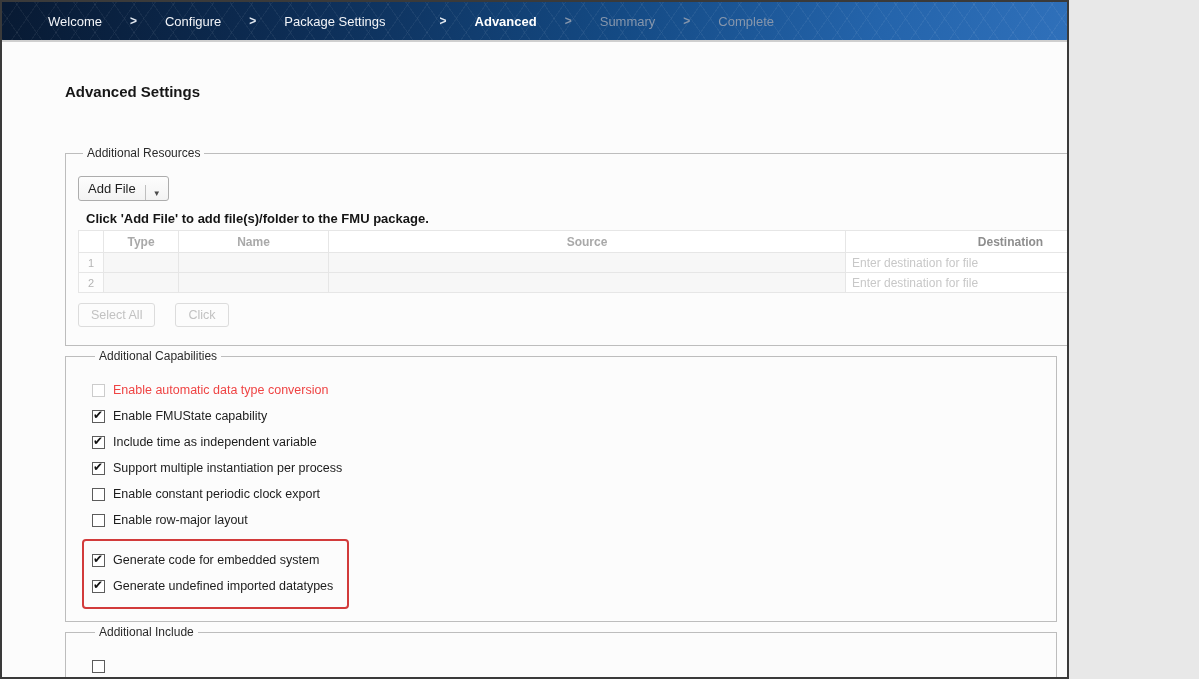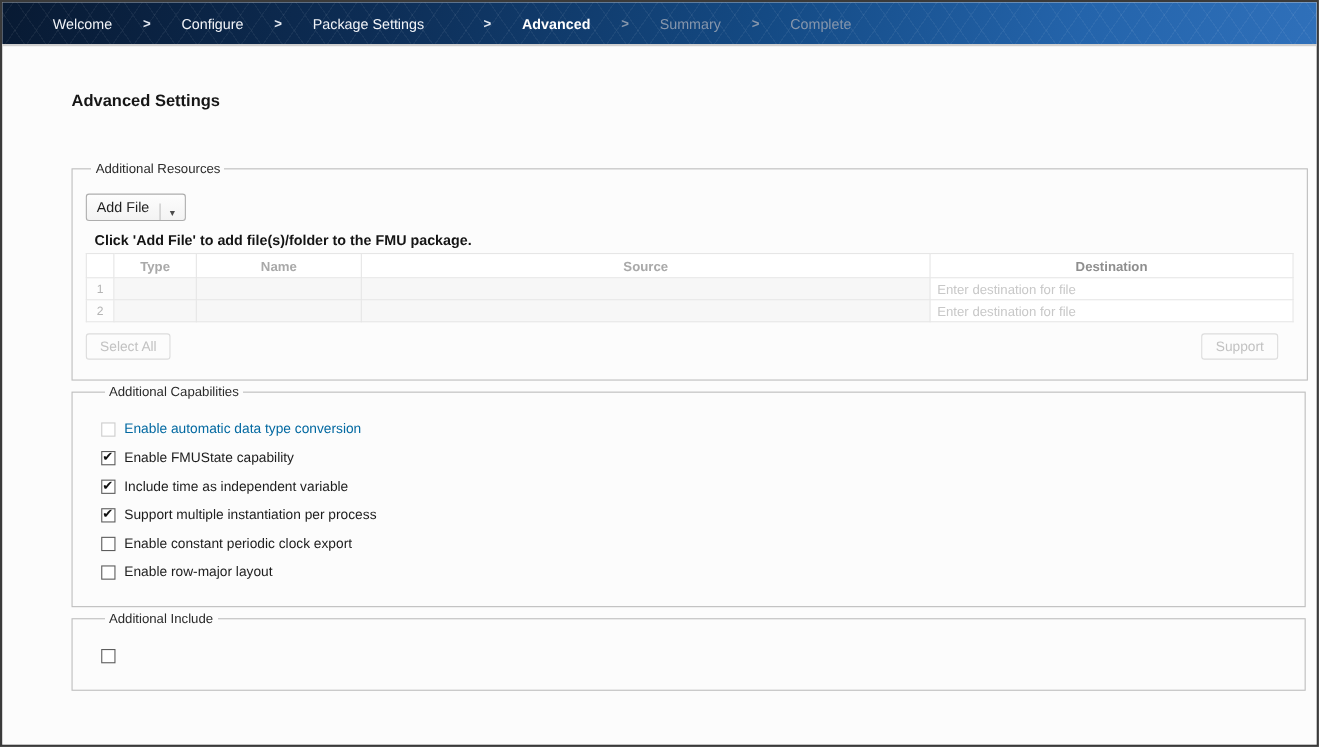--- a/index.html
+++ b/index.html
@@ -1,18 +1,18 @@
 <!DOCTYPE html>
 <html><head>
 <meta charset="utf-8">
 <style>
   * { margin:0; padding:0; box-sizing:border-box; }
   html,body { background:#e8e8e8; }
   .screen {
-    width:1199px; height:679px;
+    width:1069px; height:679px;
     border:2px solid #3a3a3a;
     background:#fcfcfc;
     font-family:"Liberation Sans", sans-serif;
     position:relative; overflow:hidden;
   }
   
   .header {
     height:40px;
     background:linear-gradient(100deg,#081a33 0%,#0d2d55 28%,#144a84 58%,#2464ab 82%,#2f70ba 100%);
     border-bottom:2px solid #cfcfcf;
@@ -65,39 +65,39 @@
   }
   table.res th {
     height:22px; background:#ffffff; color:#a9a9a9;
     font-weight:bold; border:1px solid #e6e6e6; text-align:center;
   }
   table.res th.dest-h { color:#8e8e8e; }
   table.res td { height:20px; border:1px solid #e6e6e6; background:#f7f7f7; }
   table.res td.rownum { background:#fdfdfd; color:#b4b4b4; text-align:center; font-size:11px; }
   table.res td.dest { background:#ffffff; padding-left:6px; }
   .placeholder { color:#c8c8c8; font-size:12px; }
-  .table-actions { display:flex; justify-content:space-between; gap:2px; margin:10px 14px 6px 0; }
+  .table-actions { display:flex; justify-content:flex-start; gap:20px; margin:10px 14px 6px 0; }
   .btn-disabled {
     border:1px solid #dcdcdc; border-radius:3px; background:#fcfcfc;
     color:#c2c2c2; font-size:12.5px; padding:4px 12px;
     font-family:"Liberation Sans", sans-serif;
   }
   
   .cap-row { display:flex; align-items:center; gap:8px; height:14px; margin:12px 0 12px 2px; }
   .cb {
     width:13px; height:13px; flex:0 0 13px;
     border:1px solid #5c5c5c; background:#fff; position:relative;
   }
   .cb.checked::after {
     content:"\2714"; position:absolute; left:0px; top:-3px;
     font-size:12px; color:#111;
   }
   .cb.disabled { border-color:#cccccc; }
   .cap-label { font-size:12.5px; color:#1c1c1c; white-space:nowrap; }
-  .cap-label.disabled { color:#0369a1; }
+  .cap-label.disabled { color:#ef4444; }
   .highlight-box {
     border:2px solid #d23b3b; border-radius:4px;
     width:fit-content; margin:6px 0 0 -8px;
     padding:0 14px 2px 6px;
   }
   .highlight-box .cap-row { margin-left:2px; }
 </style>
 </head>
 <body>
 
@@ -168,21 +168,21 @@
             <td></td>
             <td class="dest">
               <span class="placeholder">Enter destination for file</span>
             </td>
           </tr>
         </tbody>
       </table>
 
       <div class="table-actions">
         <button class="btn-disabled">Select All</button>
-        <button class="btn-disabled">Support</button>
+        <button class="btn-disabled">Click</button>
       </div>
     </fieldset>
 
     <fieldset class="tight">
       <legend>Additional Capabilities</legend>
 
       <div class="cap-row">
         <span class="cb disabled"></span>
         <span class="cap-label disabled">Enable automatic data type conversion</span>
       </div>
@@ -200,20 +200,30 @@
       </div>
       <div class="cap-row">
         <span class="cb"></span>
         <span class="cap-label">Enable constant periodic clock export</span>
       </div>
       <div class="cap-row">
         <span class="cb"></span>
         <span class="cap-label">Enable row-major layout</span>
       </div>
 
+      <div class="highlight-box">
+        <div class="cap-row">
+          <span class="cb checked"></span>
+          <span class="cap-label">Generate code for embedded system</span>
+        </div>
+        <div class="cap-row">
+          <span class="cb checked"></span>
+          <span class="cap-label">Generate undefined imported datatypes</span>
+        </div>
+      </div>
     </fieldset>
 
     <fieldset class="tight">
       <legend>Additional Include</legend>
 
       <div class="cap-row">
         <span class="cb"></span>
       </div>
 
     </fieldset>

